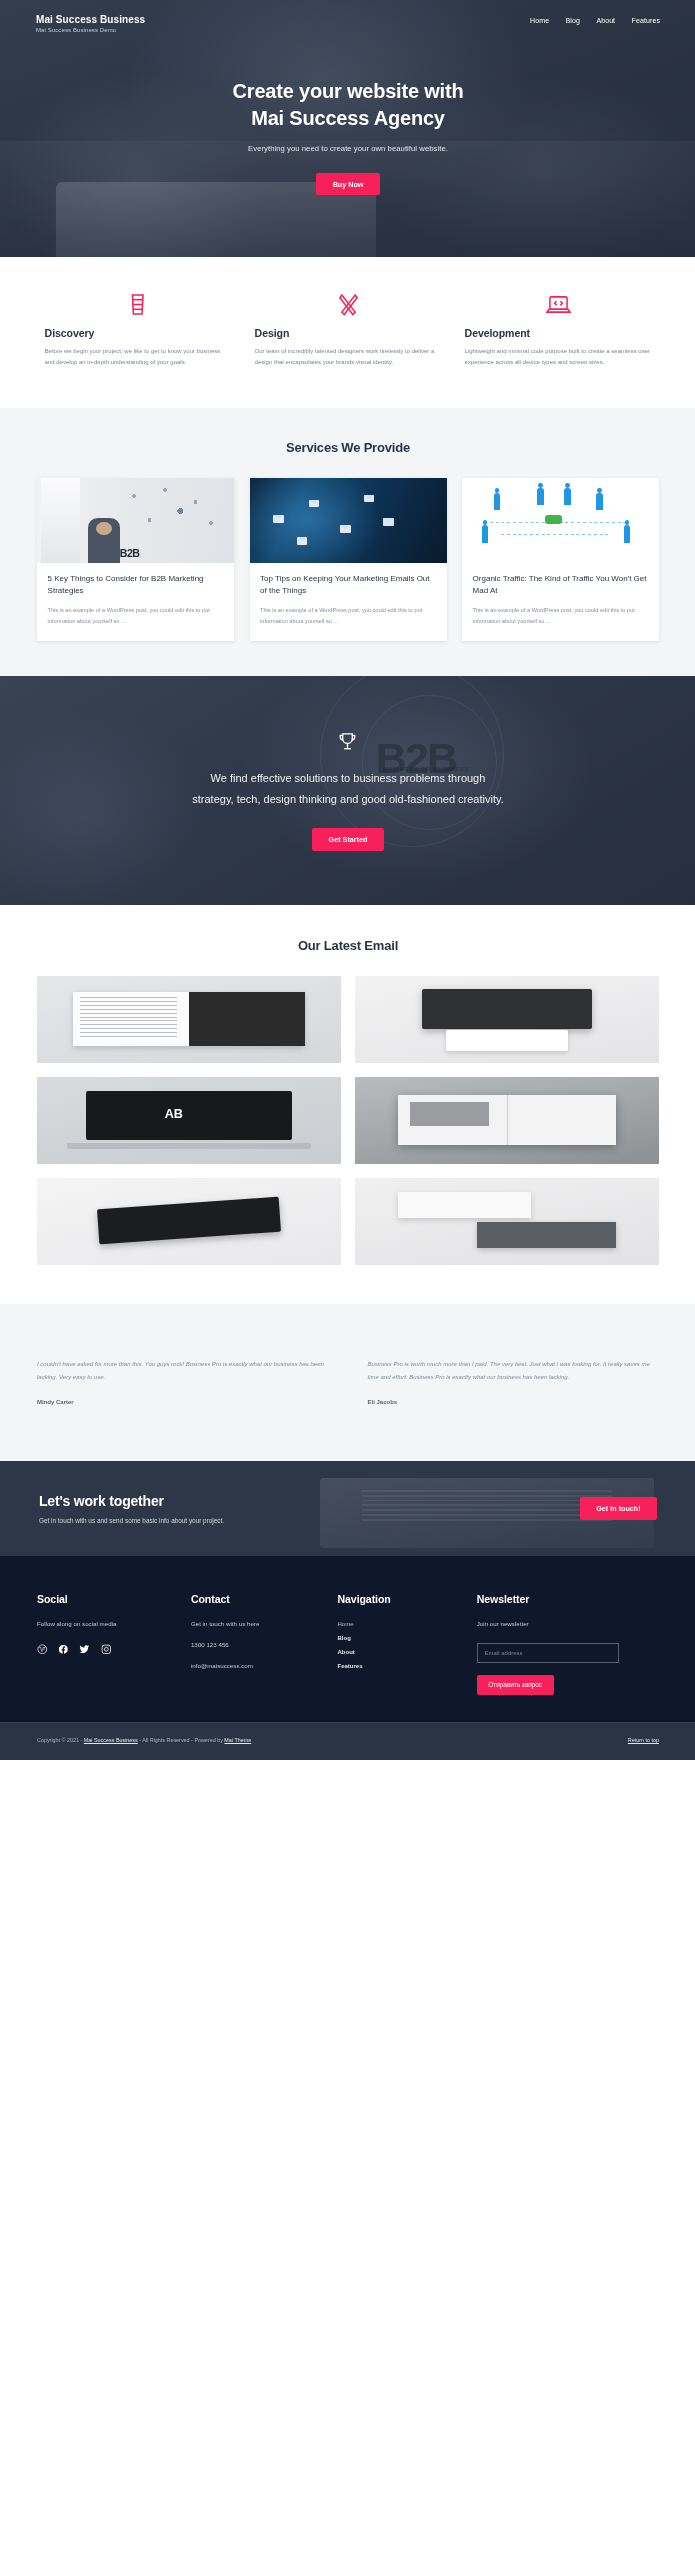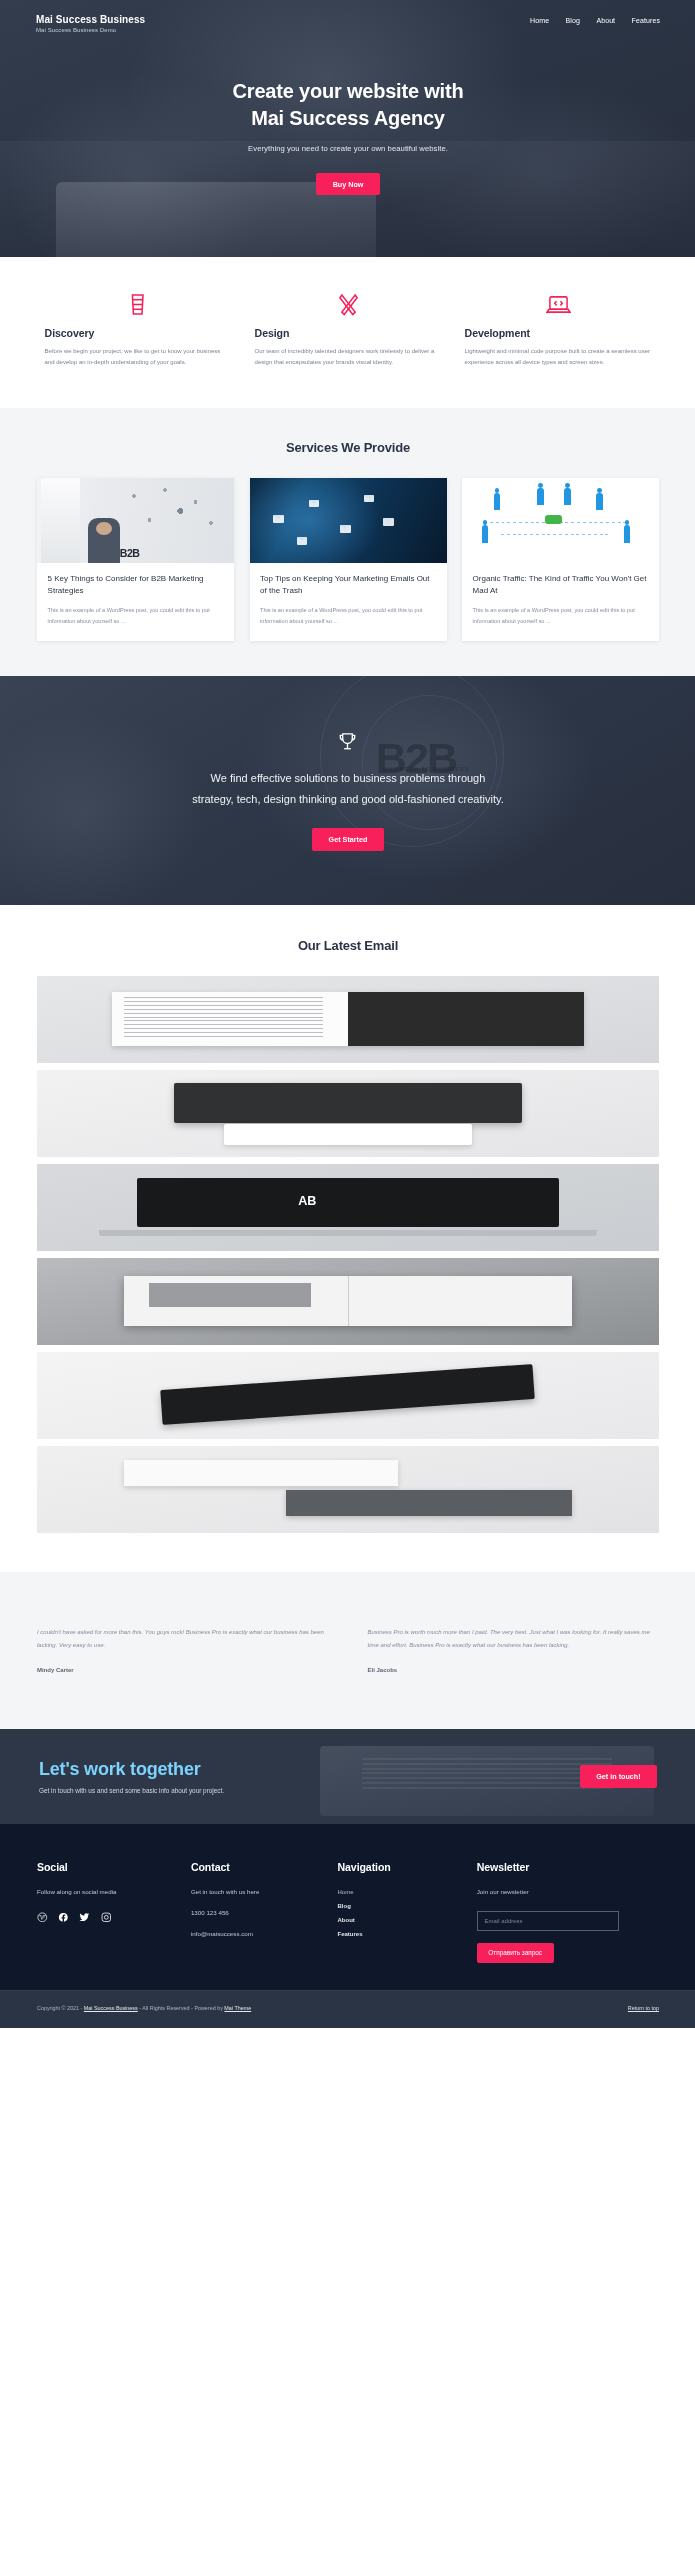--- a/index.html
+++ b/index.html
@@ -174,22 +174,22 @@
   .cta .ring { position:absolute; border:1px solid rgba(150,160,178,.13); border-radius:50%; }
   .cta-inner { position: relative; z-index: 3; text-align: center; }
   .trophy { margin-bottom: 13.5px; display:flex; justify-content:center; }
   .cta-text { color: #f0f2f6; font-size: 11px; line-height: 1.95; }
   .cta-btn-wrap { margin-top: 17.4px; }
 
   
   .portfolio { background: #ffffff; padding: 33px 0 39px 0; }
   .grid {
     display: grid;
-    grid-template-columns: repeat(1, 1fr);
-    gap: 7px;
+    grid-template-columns: repeat(2, 1fr);
+    gap: 14px;
     padding: 0 37px;
   }
   .tile { height: 87px; position: relative; overflow: hidden; }
   .t1 { background: linear-gradient(170deg,#e6e7e9,#d5d7da); }
   .t1 .book { position:absolute; left:12%; top:18%; width:76%; height:62%; background:#fcfcfc; box-shadow:0 1.9px 5.8px rgba(0,0,0,.18); }
   .t1 .book:after { content:""; position:absolute; right:0; top:0; width:50%; height:100%; background:#2b2b2b; }
   .t1 .lines { position:absolute; left:14%; top:24%; width:32%; height:48%;
      background: repeating-linear-gradient(180deg,#bcbec2 0 1px, transparent 1px 3.9px); }
   .t2 { background: linear-gradient(170deg,#f2f2f3,#e4e4e6); }
   .t2 .cardblk { position:absolute; left:22%; top:14%; width:56%; height:46%; background:#2f3133; border-radius:1.9px; box-shadow:0 2.9px 7.7px rgba(0,0,0,.25); }
@@ -229,21 +229,21 @@
   .together::before {
     content:""; position:absolute; right:6%; top:18%; width:48%; height:74%;
     background: linear-gradient(170deg, rgba(190,196,206,.17), rgba(120,128,142,.07));
     border-radius: 3.9px;
   }
   .together::after {
     content:""; position:absolute; right:12%; top:30%; width:36%; height:34%;
     background: repeating-linear-gradient(180deg, rgba(200,206,216,.09) 0 1.9px, transparent 1.9px 4.8px);
   }
   .tog-left { position: relative; z-index: 3; }
-  .tog-title { color: #7dd3fc; font-size: 18px; font-weight: bold; letter-spacing: -0.2px; }
+  .tog-title { color: #ffffff; font-size: 14px; font-weight: bold; letter-spacing: -0.2px; }
   .tog-sub { color: #d4d9e2; font-size: 6.4px; margin-top: 7.7px; }
   .tog-btn-wrap { position: relative; z-index: 3; }
 
   
   .footer { background: #0f172a; padding: 37px 58px 27px 37px; }
   .fcols { display: flex; }
   .fcol { flex: 1; }
   .fcol:nth-child(1){ flex: 1.05; }
   .fcol:nth-child(2){ flex: 1.0; }
   .fcol:nth-child(3){ flex: 0.95; }
@@ -374,21 +374,21 @@
         <div class="card-img img-mail">
           <div class="glow"></div>
           <div class="env" style="left:12%;top:44%"></div>
           <div class="env" style="left:30%;top:26%"></div>
           <div class="env" style="left:46%;top:56%"></div>
           <div class="env" style="left:58%;top:20%"></div>
           <div class="env" style="left:24%;top:70%"></div>
           <div class="env" style="left:68%;top:48%"></div>
         </div>
         <div class="card-body">
-          <h3 class="card-title">Top Tips on Keeping Your Marketing Emails Out of the Trash</h3>
+          <h3 class="card-title">Top Tips on Keeping Your Marketing Emails Out of the Things</h3>
           <p class="card-text">This is an example of a WordPress post, you could edit this to put information about yourself so ...</p>
         </div>
       </article>
 
       <article class="card">
         <div class="card-img img-people">
           <div class="line" style="left:14%;top:52%;width:70%"></div>
           <div class="line" style="left:20%;top:66%;width:54%"></div>
           <div class="p" style="left:16%;top:18%"></div>
           <div class="p" style="left:38%;top:12%"></div>

